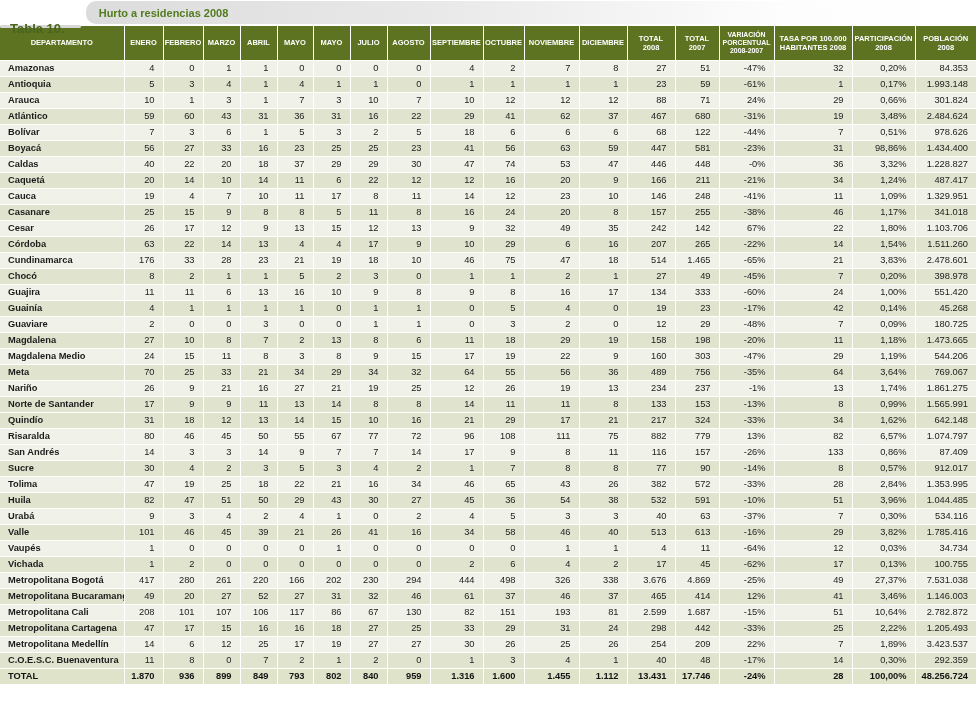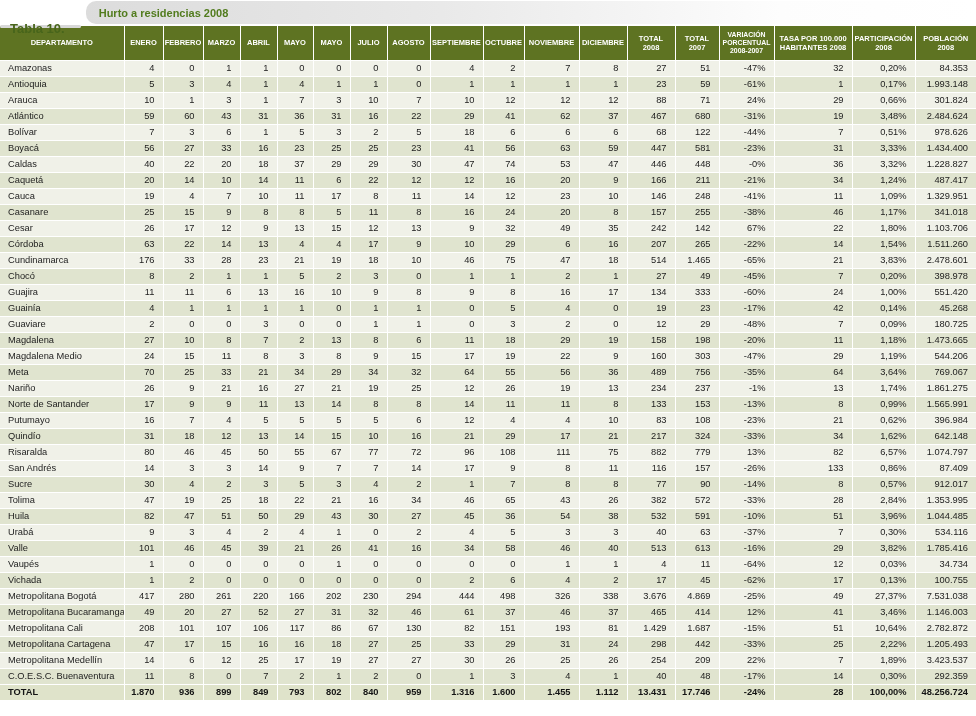--- a/index.html
+++ b/index.html
@@ -27,21 +27,21 @@
     border-right:1px solid #ffffff; white-space:pre-line; line-height:1.25; padding:0 1px;
   }
   thead th.small { font-size:6.9px; line-height:1.15; }
   thead th:last-child { border-right:none;margin-left:16px; }
   tbody td {
     font-size:9.3px; height:15px; padding:0 8px 0 2px; text-align:right;
     border-right:1px solid #ffffff; border-top:1px solid #ffffff;
     color:#1c1c1c; white-space:nowrap; overflow:hidden; line-height:15px;
   }
   tbody td:last-child { border-right:none;margin-left:48px; }
-  td.dept { text-align:left; padding:0 2px 0 8px; }
+  td.dept { text-align:left; padding:0 2px 0 8px;font-weight:bold; }
   tr.odd  { background:#f0f1e8; }
   tr.even { background:#e0e4cf; }
   tr.total { background:#dfe3ca; font-weight:bold; }
   tr.total td { font-size:9.3px; color:#141414; }
 </style>
 </head>
 <body>
 
 <div>
   <div class="titlebar">
@@ -222,21 +222,21 @@
           <td>25</td>
           <td>23</td>
           <td>41</td>
           <td>56</td>
           <td>63</td>
           <td>59</td>
           <td>447</td>
           <td>581</td>
           <td>-23%</td>
           <td>31</td>
-          <td>3,33%</td>
+          <td>98,86%</td>
           <td>1.434.400</td>
         </tr>
         <tr class="odd">
           <td class="dept">Caldas</td>
           <td>40</td>
           <td>22</td>
           <td>20</td>
           <td>18</td>
           <td>37</td>
           <td>29</td>
@@ -560,41 +560,20 @@
           <td>14</td>
           <td>11</td>
           <td>11</td>
           <td>8</td>
           <td>133</td>
           <td>153</td>
           <td>-13%</td>
           <td>8</td>
           <td>0,99%</td>
           <td>1.565.991</td>
-        </tr>
-        <tr class="odd">
-          <td class="dept">Putumayo</td>
-          <td>16</td>
-          <td>7</td>
-          <td>4</td>
-          <td>5</td>
-          <td>5</td>
-          <td>5</td>
-          <td>5</td>
-          <td>6</td>
-          <td>12</td>
-          <td>4</td>
-          <td>4</td>
-          <td>10</td>
-          <td>83</td>
-          <td>108</td>
-          <td>-23%</td>
-          <td>21</td>
-          <td>0,62%</td>
-          <td>396.984</td>
         </tr>
         <tr class="even">
           <td class="dept">Quindío</td>
           <td>31</td>
           <td>18</td>
           <td>12</td>
           <td>13</td>
           <td>14</td>
           <td>15</td>
           <td>10</td>
@@ -848,21 +827,21 @@
           <td>107</td>
           <td>106</td>
           <td>117</td>
           <td>86</td>
           <td>67</td>
           <td>130</td>
           <td>82</td>
           <td>151</td>
           <td>193</td>
           <td>81</td>
-          <td>1.429</td>
+          <td>2.599</td>
           <td>1.687</td>
           <td>-15%</td>
           <td>51</td>
           <td>10,64%</td>
           <td>2.782.872</td>
         </tr>
         <tr class="even">
           <td class="dept">Metropolitana Cartagena</td>
           <td>47</td>
           <td>17</td>

